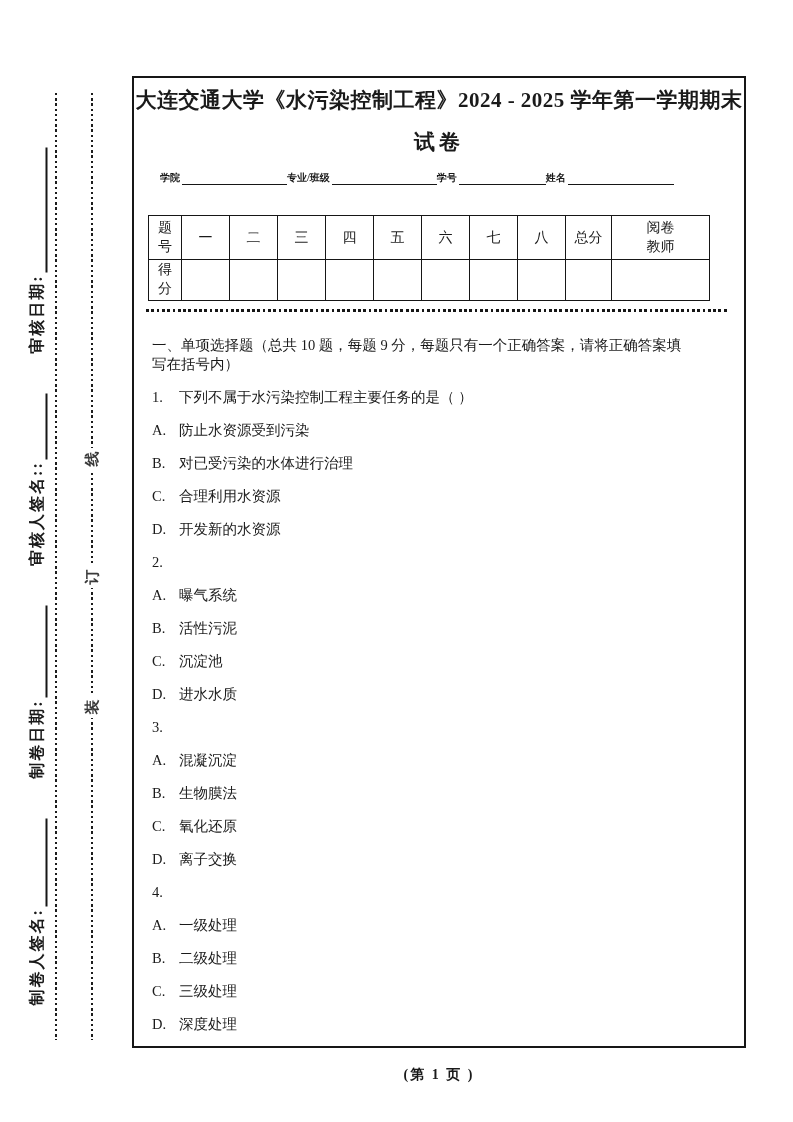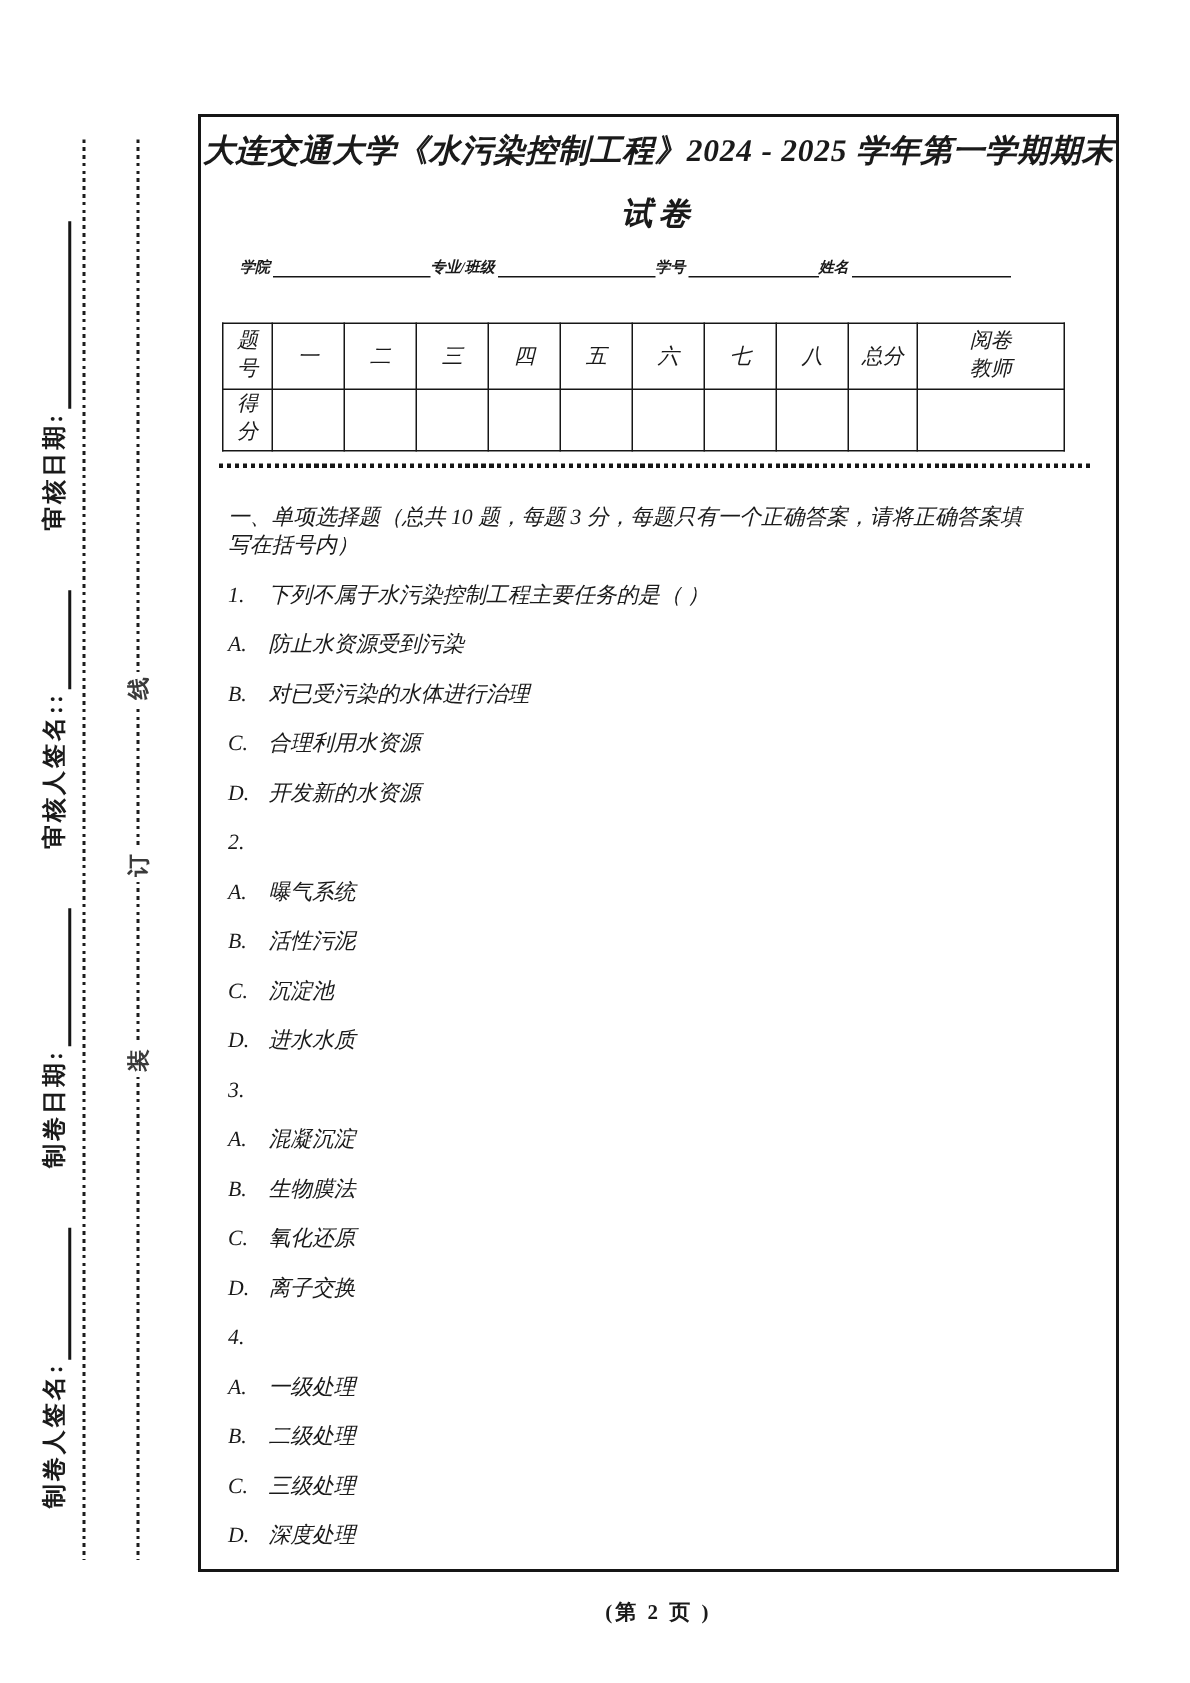--- a/index.html
+++ b/index.html
@@ -20,21 +20,21 @@
     background:repeating-linear-gradient(180deg,#1c1c1c 0 2.4px,transparent 2.4px 5.2px); }
   .vline-inner { left:55px; }
   .vline-outer { left:91px; }
   .bind-char { position:absolute; left:81px; width:22px; height:24px;
     display:flex; align-items:center; justify-content:center;
     background:#fff; transform:rotate(-90deg);
     font-size:15px; font-weight:700; color:#3a3a3a; }
 
   
   .frame { position:absolute; left:132px; top:76px; width:614px; height:972px;
-    border:2px solid #161616;font-style:italic; }
+    border:2px solid #161616; }
   .title1 { position:absolute; top:8px; left:0; right:0; text-align:center;
     font-size:21px; font-weight:700; letter-spacing:.5px; white-space:nowrap; }
   .title2 { position:absolute; top:50px; left:0; right:0; text-align:center;
     font-size:21px; font-weight:700; letter-spacing:4px; }
 
   .fields { position:absolute; top:90px; left:26px; right:16px;
     display:flex; align-items:flex-end; font-size:10px; font-weight:700; }
   .f-label { margin-right:2px; white-space:nowrap; }
   .f-blank { display:inline-block; border-bottom:1.6px solid #161616; height:17px; }
 
@@ -145,21 +145,21 @@
         <td></td>
         <td></td>
       </tr>
     </tbody>
       </table>
 
     <div class="dotted-sep"></div>
 
     <div class="questions">
       <div class="section-head">
-        <div>一、单项选择题（总共 10 题，每题 3 分，每题只有一个正确答案，请将正确答案填</div>
+        <div>一、单项选择题（总共 10 题，每题 9 分，每题只有一个正确答案，请将正确答案填</div>
         <div>写在括号内）</div>
       </div>
 
       <div class="q-line">
         <span class="q-no">1.</span>
         <span>下列不属于水污染控制工程主要任务的是（  ）</span>
       </div>
       <div class="q-line">
         <span class="q-no">A.</span>
         <span>防止水资源受到污染</span>
@@ -232,15 +232,15 @@
         <span class="q-no">C.</span>
         <span>三级处理</span>
       </div>
       <div class="q-line">
         <span class="q-no">D.</span>
         <span>深度处理</span>
       </div>
     </div>
   </div>
 
-  <div class="footer">(第 2 页 )</div>
+  <div class="footer">(第 1 页 )</div>
 
 </div>
 
 </body></html>

